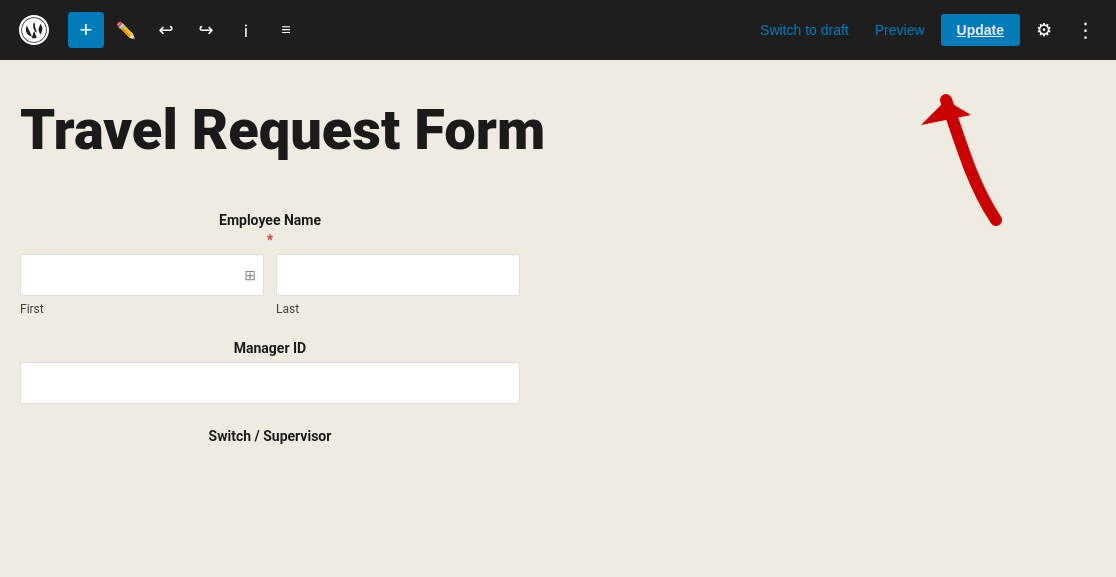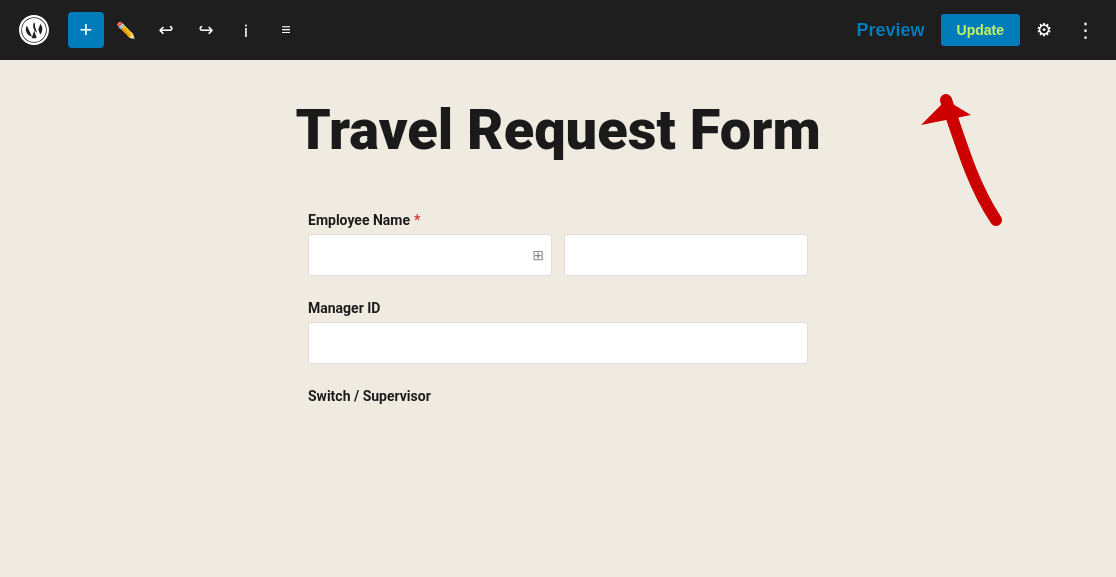--- a/index.html
+++ b/index.html
@@ -59,34 +59,34 @@
       cursor: pointer;
       font-size: 14px;
       padding: 6px 10px;
       border-radius: 3px;
     }
     .preview-btn {
       background: transparent;
       border: none;
       color: #007cba;
       cursor: pointer;
-      font-size: 18px;
+      font-size: 14px;
       padding: 6px 10px;
       border-radius: 3px;
-      font-weight: bold;
     }
     .update-btn {
       background: #007cba;
-      color: #bef264;
+      color: #e5e5e5;
       border: none;
       border-radius: 3px;
       padding: 8px 16px;
       font-size: 14px;
       font-weight: 600;
       cursor: pointer;
+      text-decoration: underline;
     }
     .gear-btn {
       width: 36px;
       height: 36px;
       display: flex;
       align-items: center;
       justify-content: center;
       background: transparent;
       border: none;
       color: #fff;
@@ -108,21 +108,21 @@
       border-radius: 4px;
     }
 
     
     .main-content {
       background: #f0ebe0;
       min-height: calc(100vh - 60px);
       padding: 40px 20px;
       display: flex;
       flex-direction: column;
-      align-items: center;
+      align-items: flex-start;
     }
 
     .page-title {
       font-size: 56px;
       font-weight: 900;
       color: #1a1a1a;
       text-align: center;
       margin-bottom: 50px;
       max-width: 800px;
       line-height: 1.1;
@@ -138,20 +138,21 @@
     }
 
     .form-label {
       font-size: 14px;
       font-weight: 700;
       color: #1a1a1a;
       margin-bottom: 6px;
       display: flex;
       align-items: center;
       gap: 4px;
+      flex-direction: column;
     }
     .required-star {
       color: #d63638;
       font-size: 14px;
     }
 
     .name-fields {
       display: flex;
       gap: 12px;
       margin-bottom: 4px;
@@ -250,20 +251,21 @@
       <span style="font-size:17px;">ℹ</span>
     </button>
 
     <button class="toolbar-btn">
       <span style="font-size:16px;">≡</span>
     </button>
 
     <div class="toolbar-spacer"></div>
 
     <div class="toolbar-right">
+      <button class="switch-to-draft-btn">Switch to draft</button>
       <button class="preview-btn">Preview</button>
       <button class="update-btn">Update</button>
       <button class="gear-btn">
         <span>⚙</span>
       </button>
       <button class="more-btn">
         <span style="font-size:20px; letter-spacing:1px;">⋮</span>
       </button>
     </div>
   </div>
@@ -291,20 +293,24 @@
       </div>
       <div class="name-fields">
         <div class="name-field">
           <input type="text" class="form-input" value="" style="">
           <span class="field-icon">⊞</span>
         </div>
         <div class="name-field">
           <input type="text" class="form-input" value="" style="">
         </div>
       </div>
+      <div class="sub-labels">
+        <div class="sub-label">First</div>
+        <div class="sub-label">Last</div>
+      </div>
     </div>
 
     <div class="form-group">
       <div class="form-label">
         <span>Manager ID</span>
       </div>
       <input type="text" class="full-input" value="" style="">
     </div>
 
     <div class="form-group">

